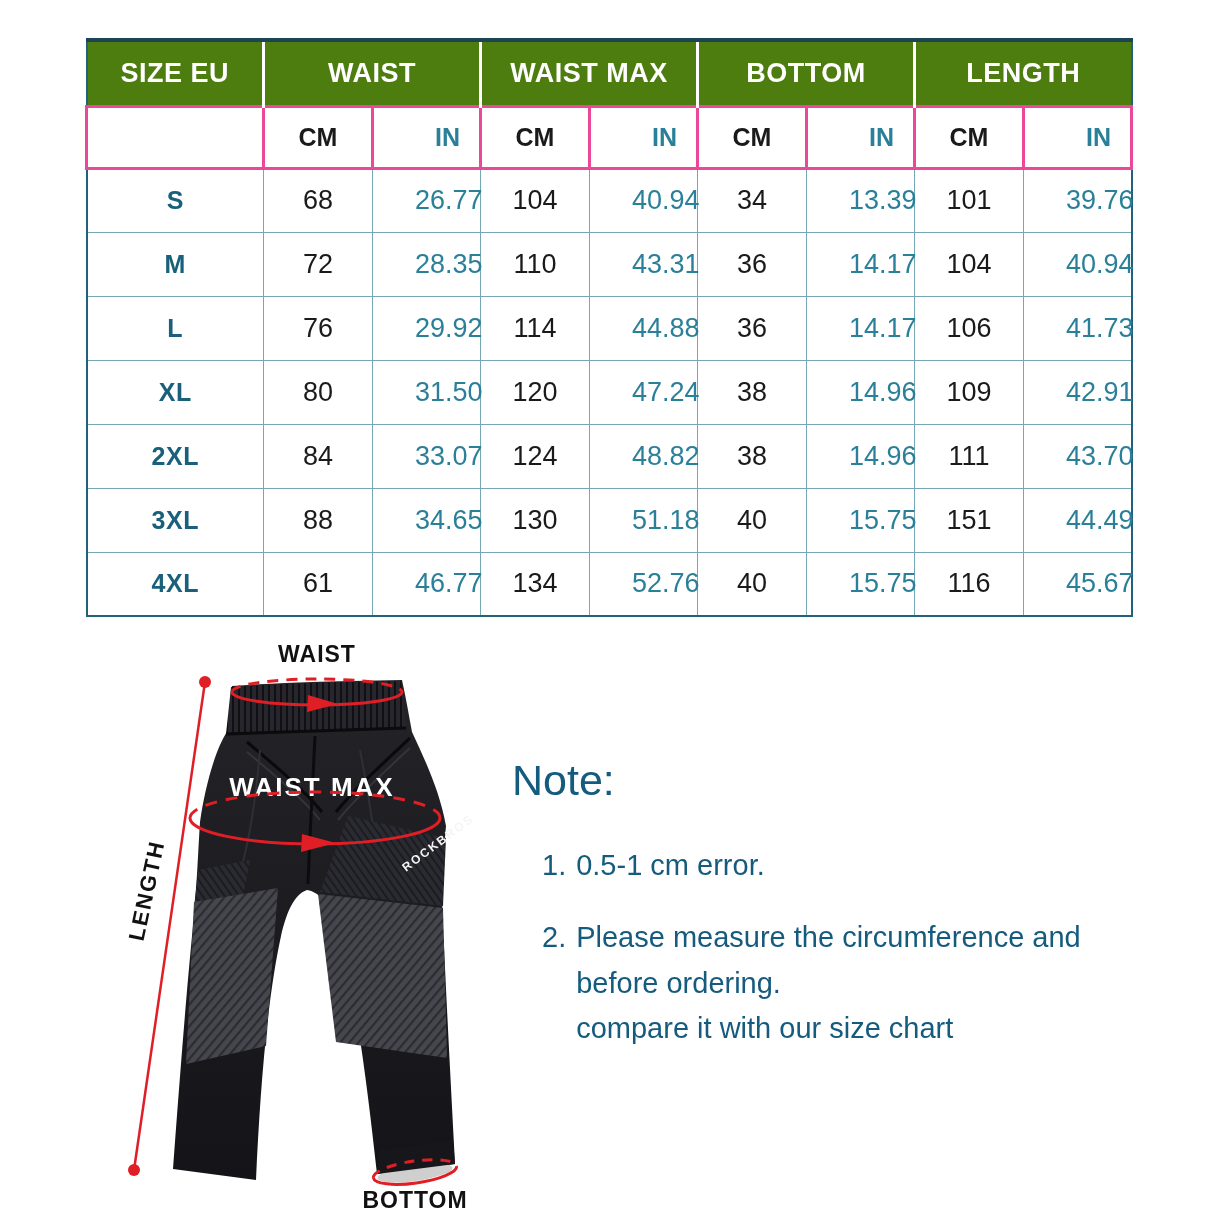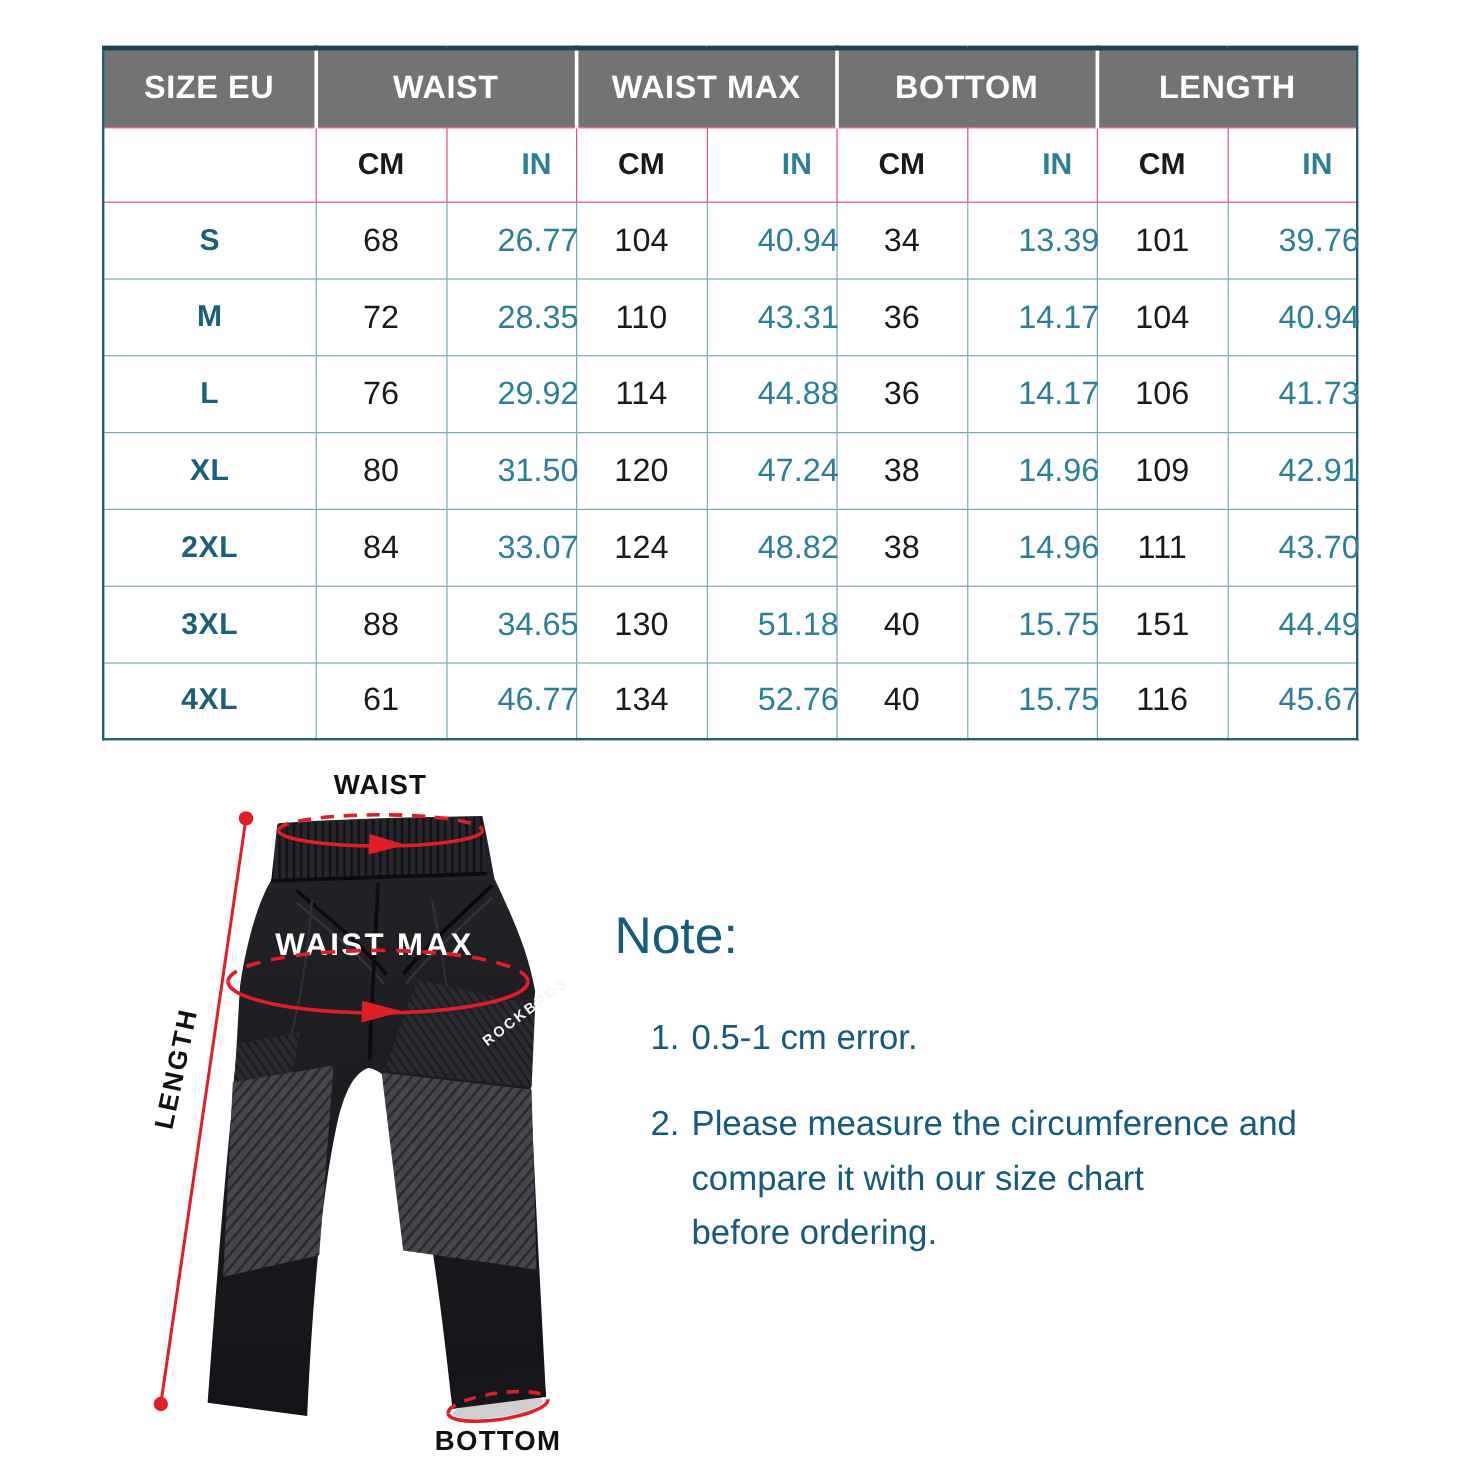--- a/index.html
+++ b/index.html
@@ -11,28 +11,28 @@
   }
 
   
   table.size-table {
     position:absolute; left:85px; top:38px; width:1045px;
     border-collapse:collapse; table-layout:fixed; background:#fff;
     border:2px solid #23607a; border-top:4px solid #1c4553;
   }
   table.size-table th, table.size-table td { text-align:center; vertical-align:middle; }
   th.hmain {
-    background:#737373; color:#ffffff; font-weight:bold;
+    background:#4d7c0f; color:#ffffff; font-weight:bold;
     font-size:27px; height:66px; letter-spacing:.5px;
     border-left:3px solid #ffffff;
   }
   th.hmain:first-child { border-left:none; }
   tr.unit-row td {
     height:62px; font-size:25px; font-weight:bold;
-    border:1px solid #ec4899;
+    border:3px solid #ec4899;
   }
   tbody td {
     height:64px; font-size:27px; color:#1a1a1a;
     border:1px solid #76a7b5;
   }
   td.cm   { color:#1a1a1a; }
   td.in   { color:#2a7f99;padding-left:42px; }
   td.size { font-weight:bold; color:#19607a; font-size:25px; letter-spacing:.5px; }
 
   
@@ -252,20 +252,20 @@
         <div class="note-item">
       <span class="num">1.</span>
       <span class="lines">
             <span class="note-line">0.5-1 cm error.</span>
           </span>
     </div>
         <div class="note-item">
       <span class="num">2.</span>
       <span class="lines">
             <span class="note-line">Please measure the circumference and</span>
+            <span class="note-line">before ordering.</span>
             <span class="note-line">compare it with our size chart</span>
-            <span class="note-line">before ordering.</span>
           </span>
     </div>
       </div>
   </div>
 
 </div>
 
 </body></html>

